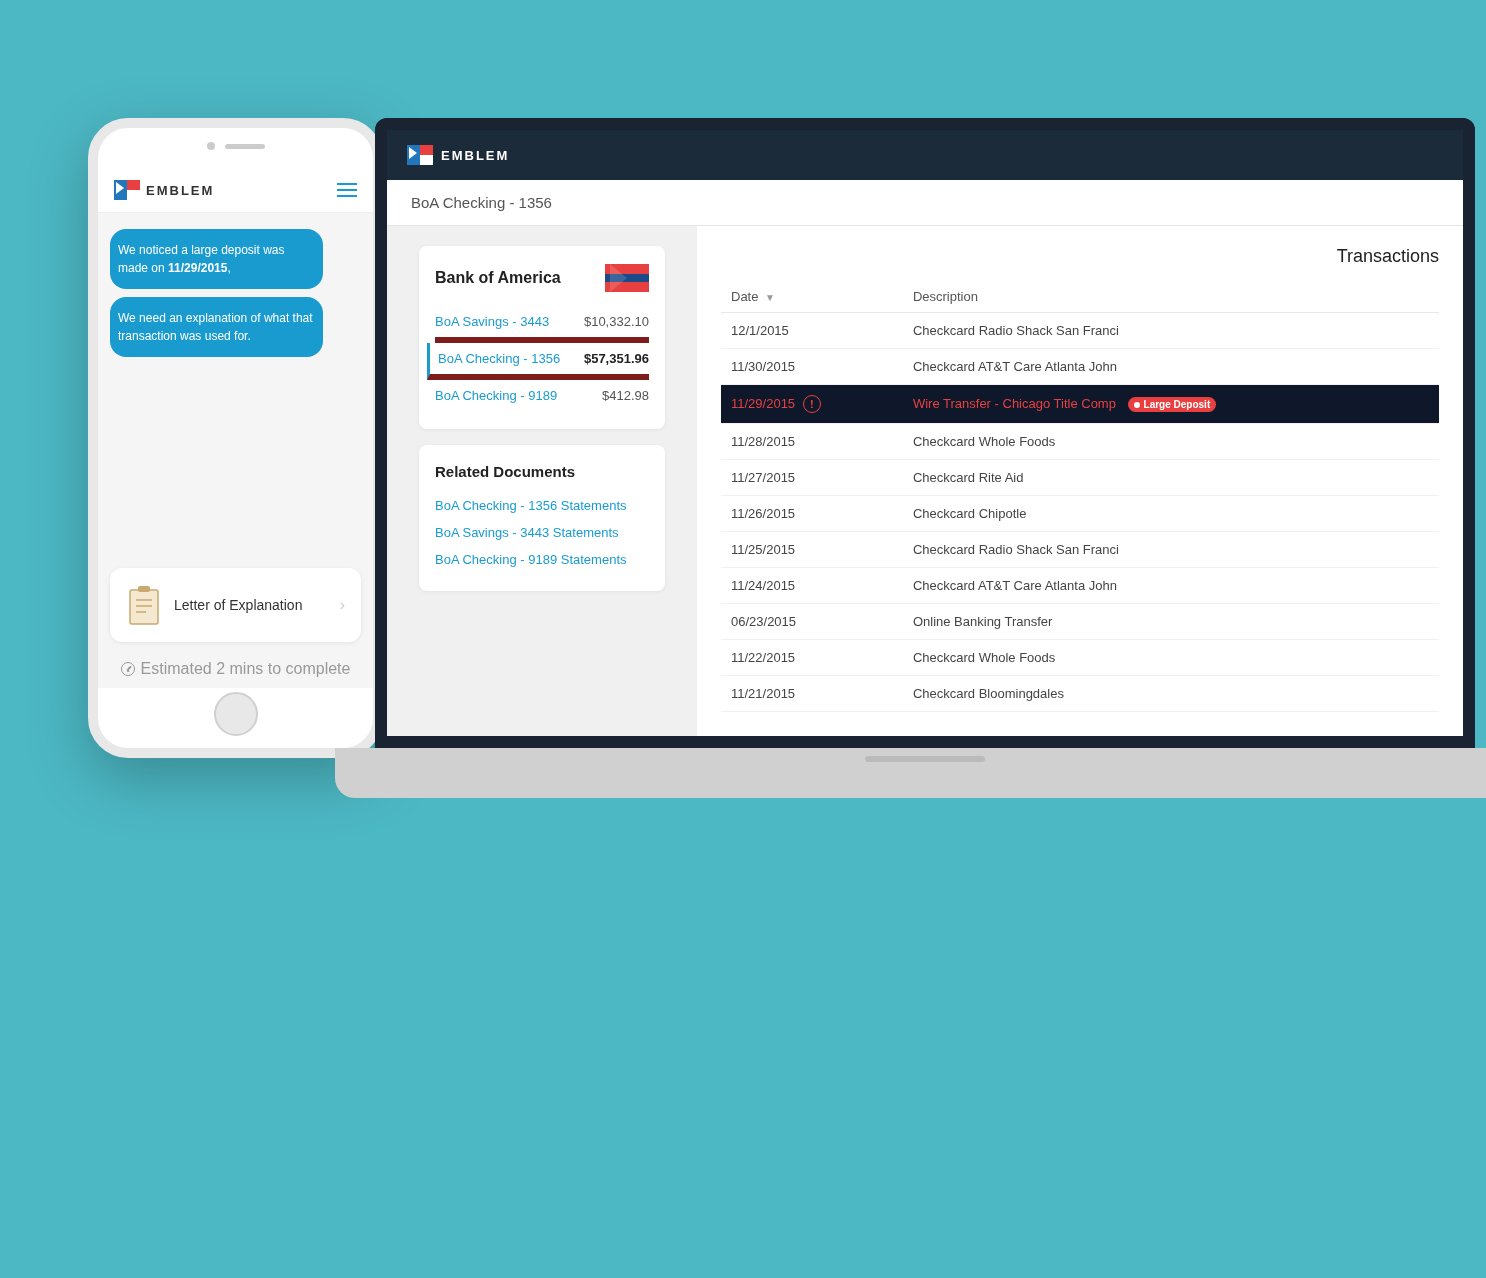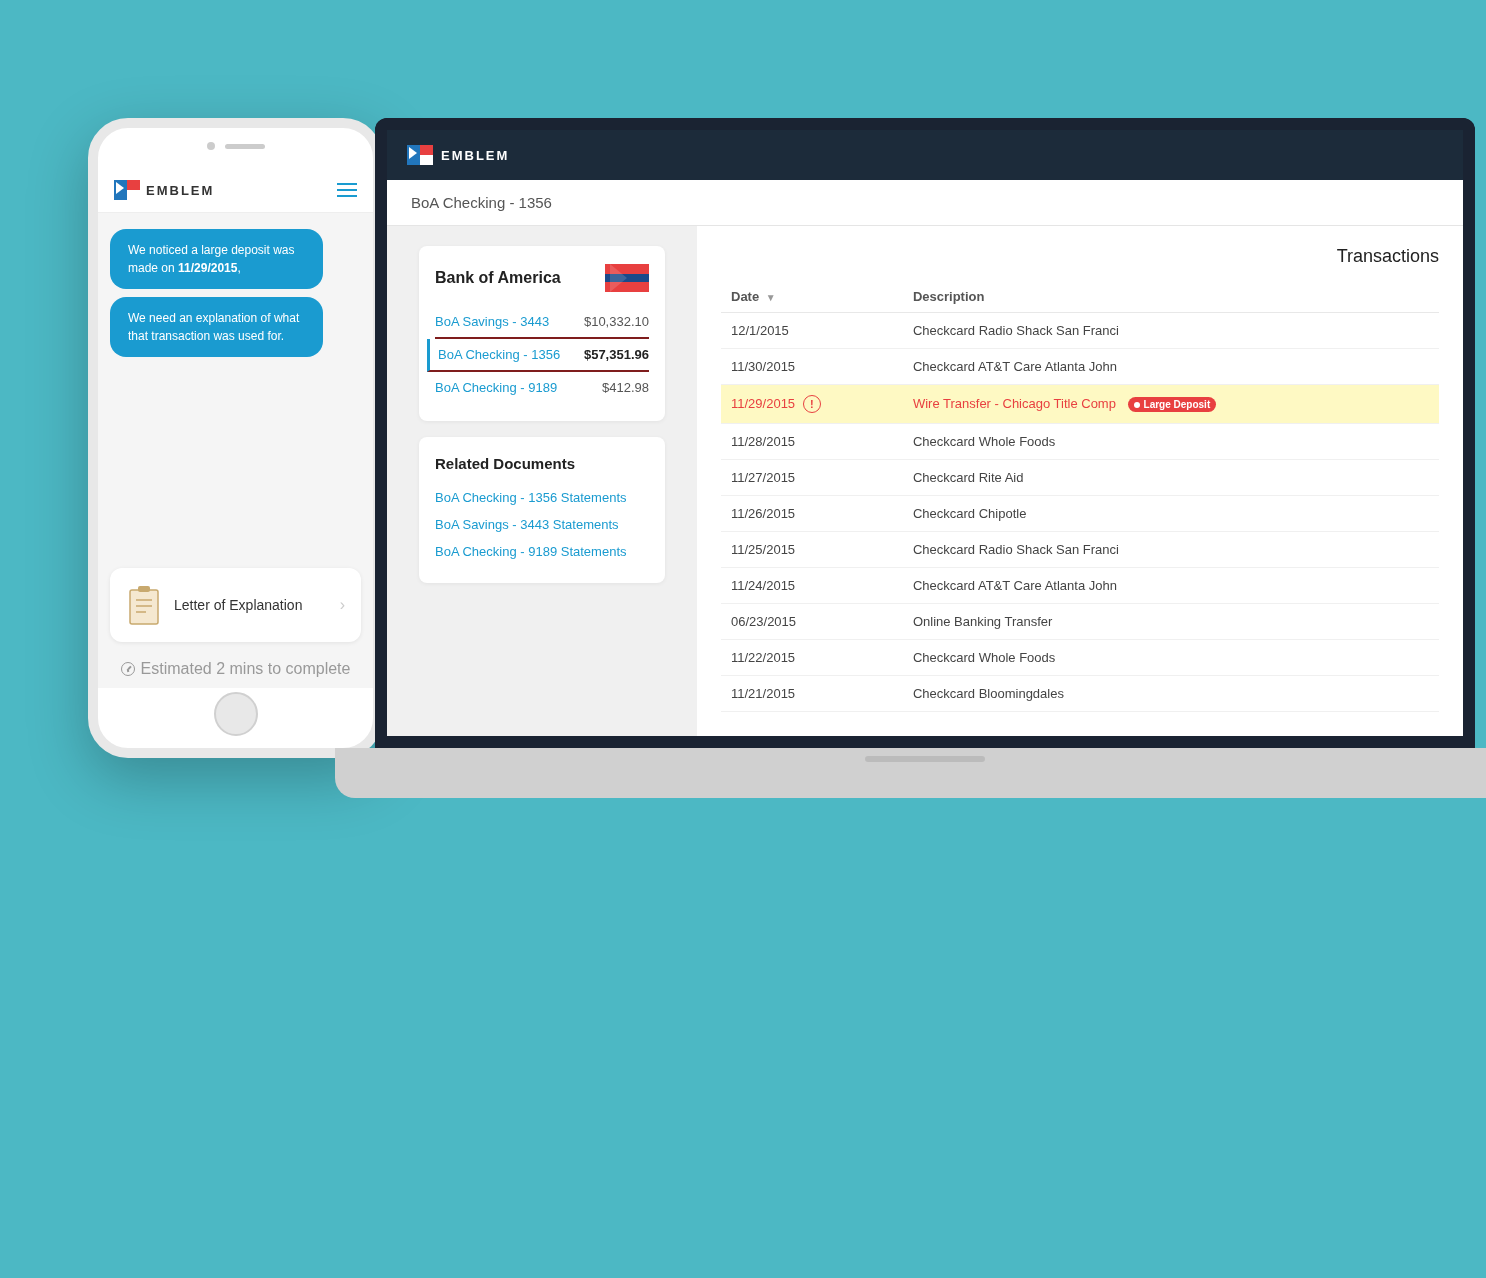--- a/index.html
+++ b/index.html
@@ -107,21 +107,21 @@
       padding: 16px 12px;
       display: flex;
       flex-direction: column;
       gap: 8px;
       flex: 1;
     }
     .chat-bubble {
       background: #1a9bd0;
       color: #fff;
       border-radius: 16px;
-      padding: 12px 18px;
+      padding: 12px 8px;
       font-size: 12px;
       line-height: 1.5;
       max-width: 85%;
     }
     .chat-bubble strong {
       font-weight: 700;
     }
     .phone-doc-card {
       background: #fff;
       border-radius: 12px;
@@ -295,21 +295,21 @@
     }
     .boa-logo {
       display: flex;
       align-items: center;
     }
     .bank-account-row {
       display: flex;
       align-items: center;
       justify-content: space-between;
       padding: 8px 0;
-      border-bottom: 2px solid #7f1d1d;
+      border-bottom: 6px solid #7f1d1d;
       cursor: pointer;
     }
     .bank-account-row:last-child {
       border-bottom: none;
       align-items: flex-end;
     }
     .bank-account-row.active {
       border-left: 3px solid #1a9bd0;
       padding-left: 8px;
       margin-left: -8px;
@@ -363,36 +363,36 @@
     }
     .transactions-table {
       width: 100%;
       border-collapse: collapse;
     }
     .transactions-table th {
       text-align: left;
       padding: 8px 10px;
       font-size: 13px;
       color: #555;
-      font-weight: 700;
+      font-weight: 400;
       border-bottom: 1px solid #e8e8e8;
     }
     .transactions-table th .sort-arrow {
       color: #999;
       font-size: 10px;
       margin-left: 3px;
     }
     .transactions-table td {
       padding: 10px 10px;
       font-size: 13px;
       color: #444;
       border-bottom: 1px solid #f0f0f0;
     }
     .transaction-row.highlighted td {
-      background: #fef9c3;
+      background: #0f172a;
     }
     .transaction-date.alert-date {
       color: #e84040;
     }
     .transaction-desc.alert-desc {
       color: #e84040;
     }
     .alert-badge {
       display: inline-flex;
       align-items: center;

